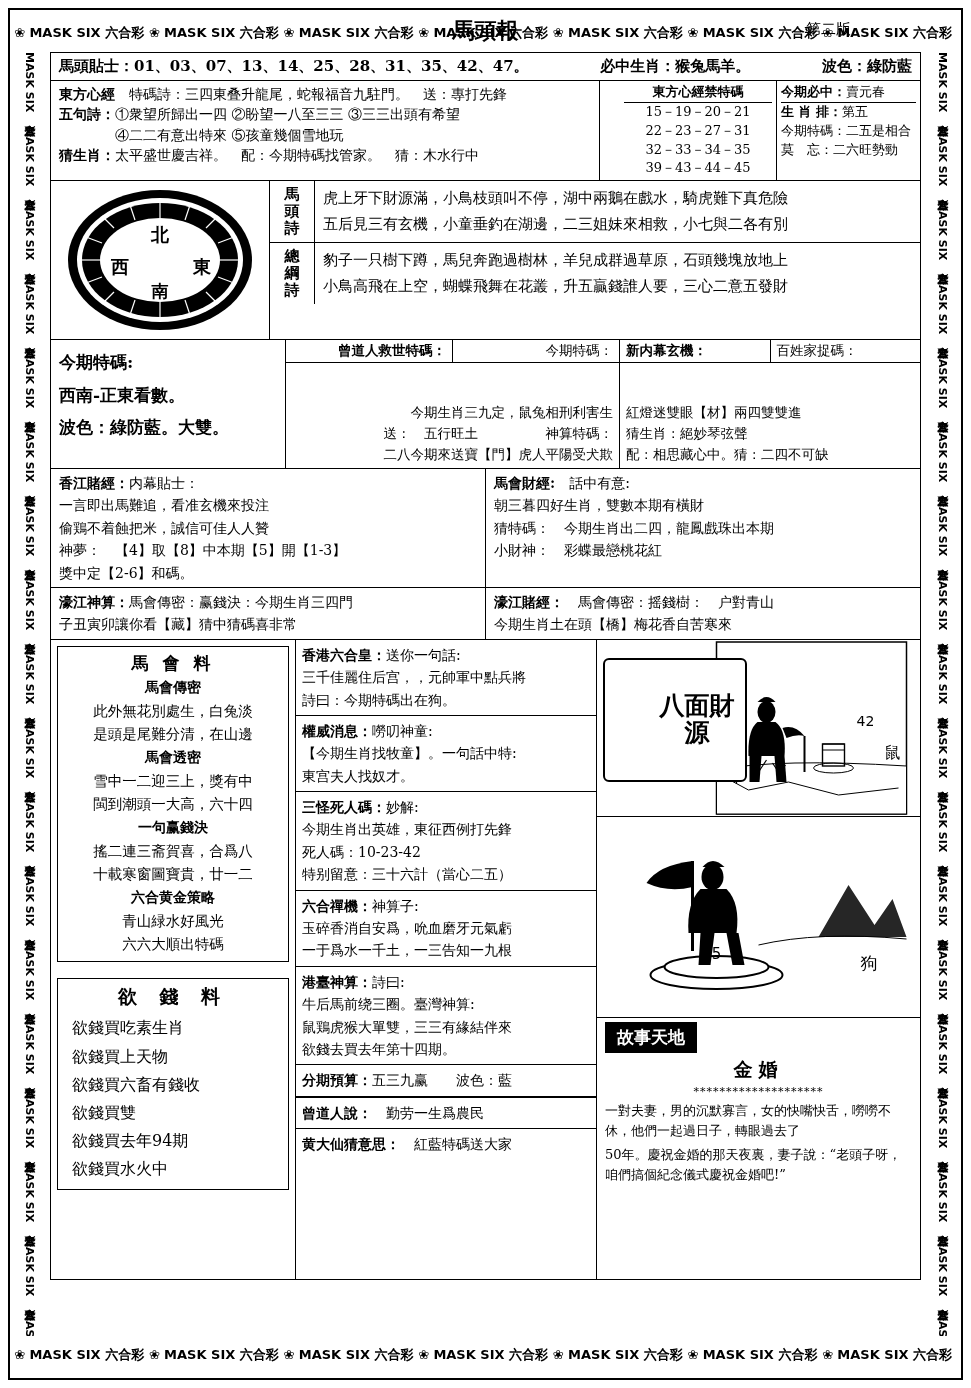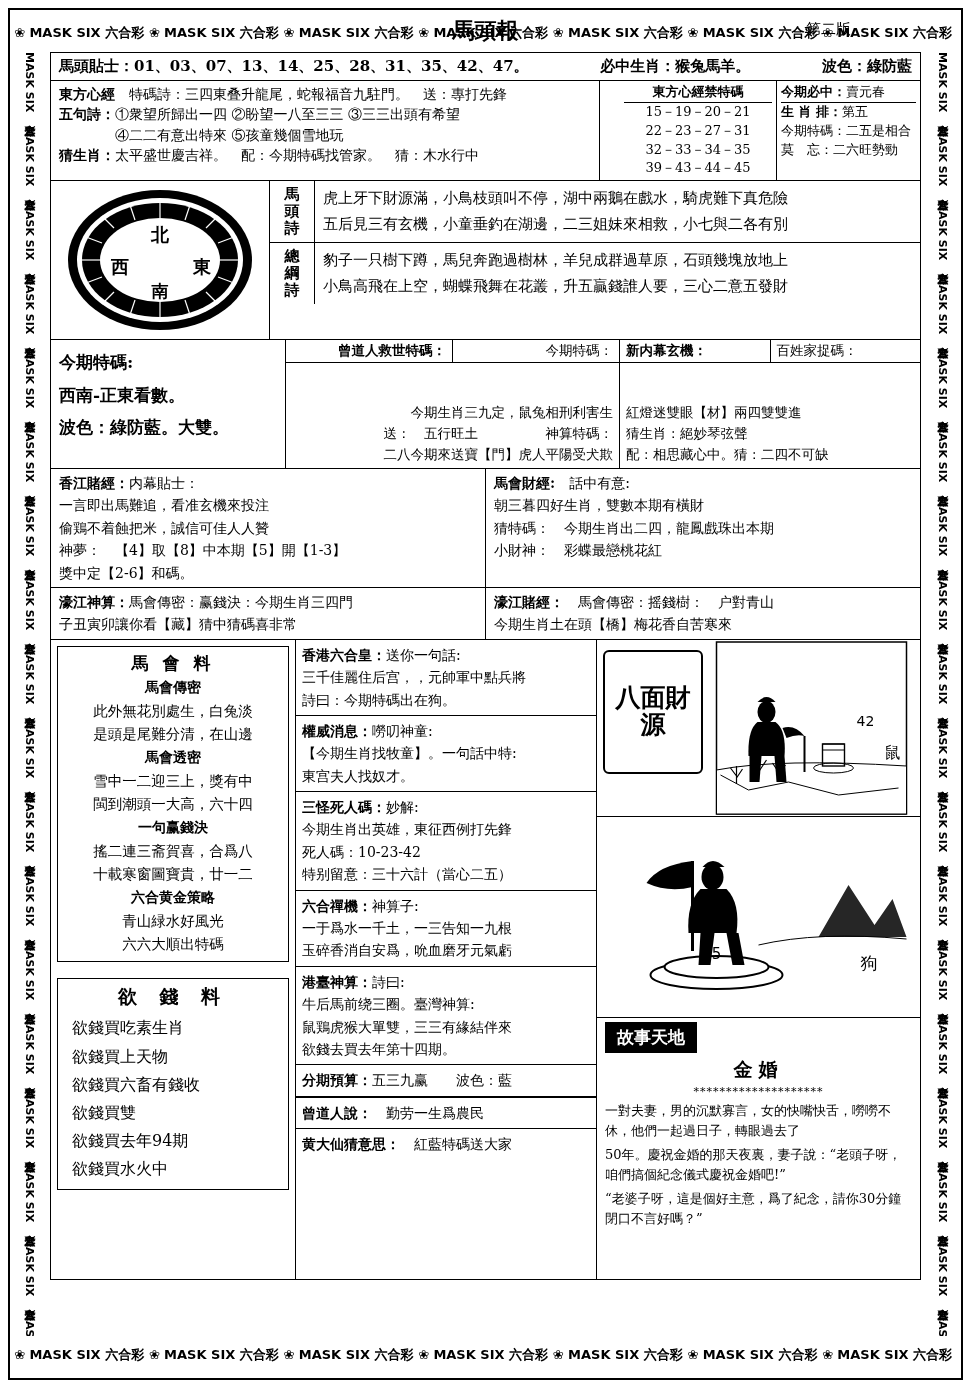--- a/index.html
+++ b/index.html
@@ -68,21 +68,21 @@
   .panel p{margin:1px 0;font-size:14.5px;line-height:1.55;font-family:"DejaVu Serif","Liberation Serif",serif;}
   .panel.qian p{font-size:16px;line-height:1.7;text-align:left;padding-left:10px;}
   .panel.qian h4{letter-spacing:8px;font-size:19px;}
 
   .bblock{border-bottom:1.5px solid #000;padding:4px 6px;font-size:14px;line-height:1.6;}
   .bblock:last-child{border-bottom:none;}
   .bblock .t{font-weight:bold;}
 
   .art{border-bottom:1.5px solid #000;position:relative;}
   .artimg{position:relative;background:#fff;overflow:hidden;}
-  .logo8{position:absolute;left:6px;top:10px;width:96px;height:120px;border:2px solid #000;border-radius:6px;background:#fff;display:flex;align-items:center;justify-content:center;}
+  .logo8{position:absolute;left:6px;top:18px;width:96px;height:120px;border:2px solid #000;border-radius:6px;background:#fff;display:flex;align-items:center;justify-content:center;padding-left:44px;}
   .logo8 span{font-size:25px;font-weight:bold;line-height:1.05;text-align:center;font-family:"DejaVu Serif","Liberation Serif",serif;}
   .storyhdr{display:inline-block;border:2px solid #000;background:#000;color:#fff;font-size:17px;font-weight:bold;padding:2px 10px;margin:4px 0 2px 8px;}
   .storytitle{text-align:center;font-size:19px;font-weight:bold;letter-spacing:6px;margin:2px 0;}
   .stars{text-align:center;font-size:11px;letter-spacing:1px;margin:0 0 3px 0;}
   .storytxt{font-size:13px;line-height:1.55;padding:0 8px 4px 8px;font-family:"DejaVu Serif","Liberation Serif",serif;}
 
   .compass-svg{display:block;}
 </style>
 </head>
 <body>
@@ -319,22 +319,22 @@
           <div>東宫夫人找奴才。</div>
         </div>
         <div class="bblock">
           <div><span class="t">三怪死人碼：</span><span>妙解:</span></div>
           <div>今期生肖出英雄，東征西例打先鋒</div>
           <div>死人碼：10-23-42</div>
           <div>特别留意：三十六計（當心二五）</div>
         </div>
         <div class="bblock">
           <div><span class="t">六合禪機：</span><span>神算子:</span></div>
+          <div>玉碎香消自安爲，吮血磨牙元氣虧</div>
           <div>一于爲水一千土，一三告知一九根</div>
-          <div>玉碎香消自安爲，吮血磨牙元氣虧</div>
         </div>
         <div class="bblock">
           <div><span class="t">港臺神算：</span><span>詩曰:</span></div>
           <div>牛后馬前绕三圈。臺灣神算:</div>
           <div>鼠鶏虎猴大單雙，三三有緣結伴來</div>
           <div>欲錢去買去年第十四期。</div>
         </div>
         <div class="bblock">
           <div><span class="t">分期預算：</span><span>五三九赢　　波色：藍</span></div>
         </div>
@@ -403,20 +403,19 @@
             <text x="252" y="152" font-size="17" font-family="DejaVu Serif, serif">狗</text>
           </svg>
         </div>
 
         <div>
           <div class="storyhdr">故事天地</div>
           <div class="storytitle">金婚</div>
           <div class="stars">********************</div>
           <div class="storytxt">一對夫妻，男的沉默寡言，女的快嘴快舌，嘮嘮不休，他們一起過日子，轉眼過去了</div>
           <div class="storytxt">50年。慶祝金婚的那天夜裏，妻子說：“老頭子呀，咱們搞個紀念儀式慶祝金婚吧!”</div>
-          <div class="storytxt">“老婆子呀，這是個好主意，爲了紀念，請你30分鐘閉口不言好嗎？”</div>
         </div>
 
       </div>
     </div>
 
   </div>
 </div>
 
 </body></html>

